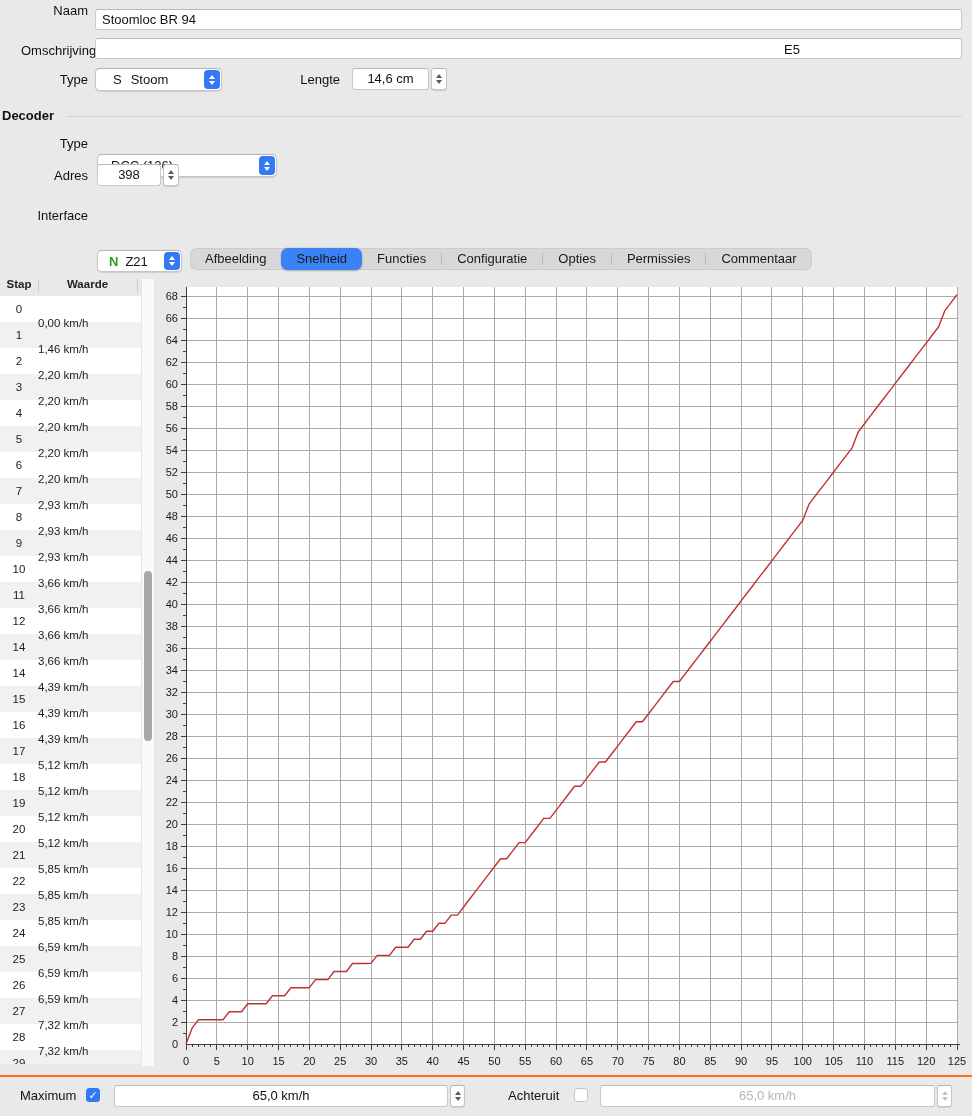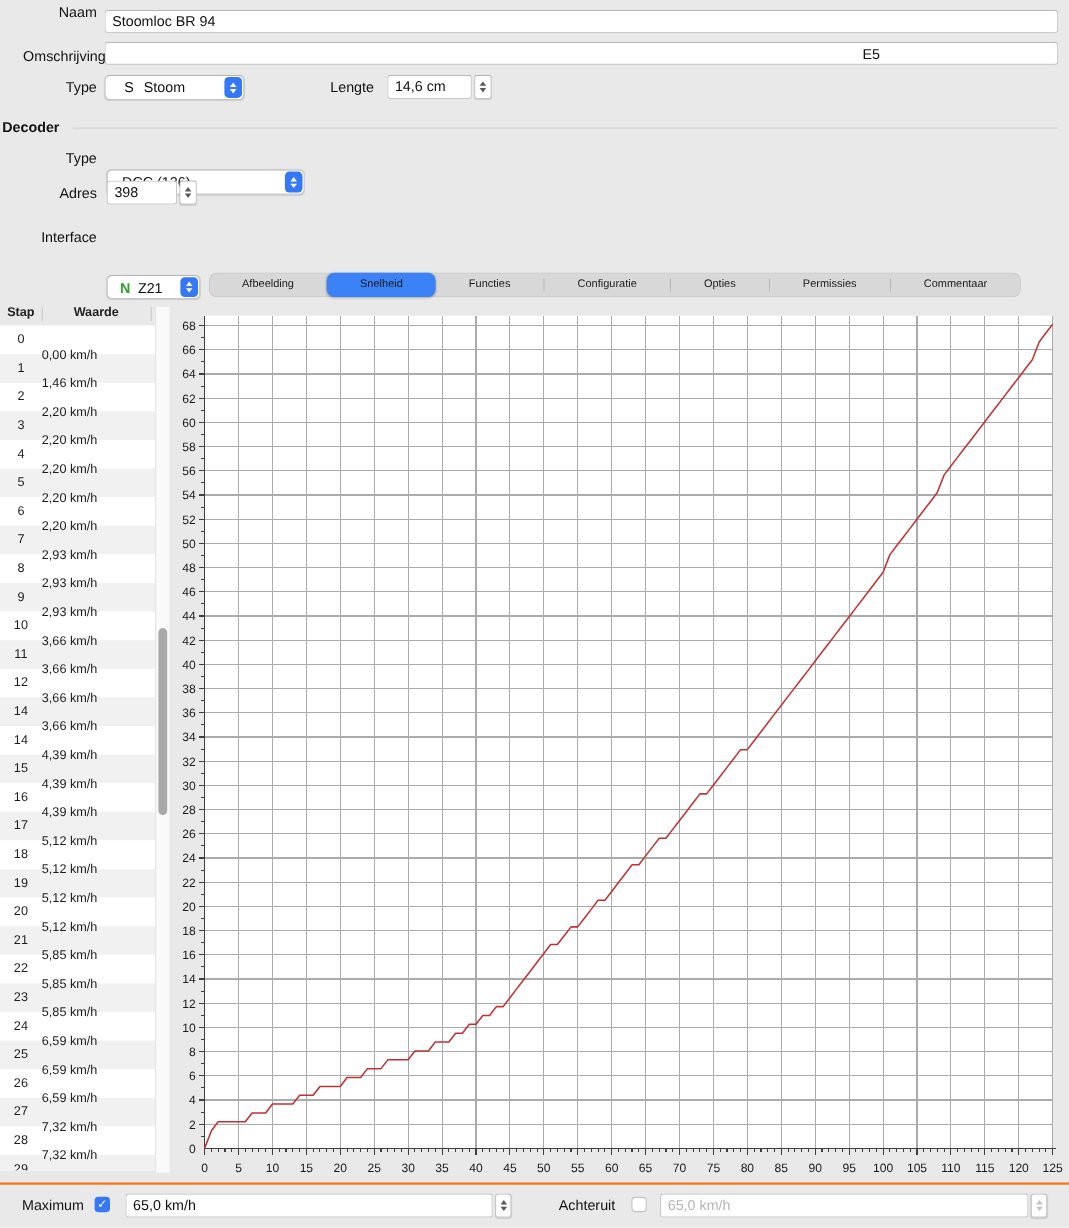--- a/index.html
+++ b/index.html
@@ -8,21 +8,21 @@
     font-family:"Liberation Sans","DejaVu Sans",sans-serif;
     background:#e9e9e9; color:#111; font-size:13px;
     position:relative; overflow:hidden;
   }
   .abs { position:absolute; }
   .lbl { text-align:right; line-height:21px; color:#111;padding-left:21px; }
   .field {
     background:#fff; border:1px solid #c9c9c9; border-top-color:#b8b8b8;
     border-radius:3px; line-height:19px; padding:0 6px; color:#111;
   }
-  .field.right { text-align:left; }
+  .field.right { text-align:center; }
   .dropdown {
     background:#fff; border:1px solid #c6c6c6; border-top-color:#b5b5b5;
     border-radius:5px; box-shadow:0 0.5px 1px rgba(0,0,0,.12);
     display:flex; align-items:center; position:relative;
   }
   .dd-btn {
     position:absolute; right:1px; top:1px; bottom:1px; width:16px;
     background:#3478f6; border-radius:4px;
     display:flex; flex-direction:column; align-items:center; justify-content:center; gap:2px;
   }
@@ -38,21 +38,21 @@
   .stepper.disabled .tri-up   { border-bottom-color:#c2c2c2; }
   .stepper.disabled .tri-down { border-top-color:#c2c2c2; }
   .section-line { height:1px; background:#d2d2d2; }
   .heading { font-weight:bold; }
 
   
   #tab-bar {
     left:190px; top:248px; height:22px; display:inline-flex; align-items:stretch;
     background:#d8d8d8; border-radius:7px; box-shadow:inset 0 0 0 0.5px #c0c0c0;
   }
-  .tab { padding:0 30px; line-height:22px; font-size:10px; color:#1a1a1a; border-radius:7px; white-space:nowrap; }
+  .tab { padding:0 15px; line-height:22px; font-size:13px; color:#1a1a1a; border-radius:7px; white-space:nowrap; }
   .tab.selected { background:#3b82f6; box-shadow:0 0.5px 2px rgba(0,0,0,.28); }
   .tab-sep { width:1px; height:12px; background:#b9b9b9; align-self:center; }
 
   
   #tbl-header { left:0; top:278px; width:154px; height:16px; font-size:11.5px; color:#222; }
   .th { position:absolute; top:0; text-align:center;font-weight:bold; }
   .th-sep { position:absolute; top:1px; width:1px; height:13px; background:#c9c9c9; }
   #table-rows { left:0; top:296px; width:141px; height:768px; overflow:hidden; background:#fff; }
   .trow { height:26px; display:flex; align-items:center; font-size:11.5px; color:#1c1c1c; background:#fff; }
   .trow.alt { background:#f1f1f1; }

